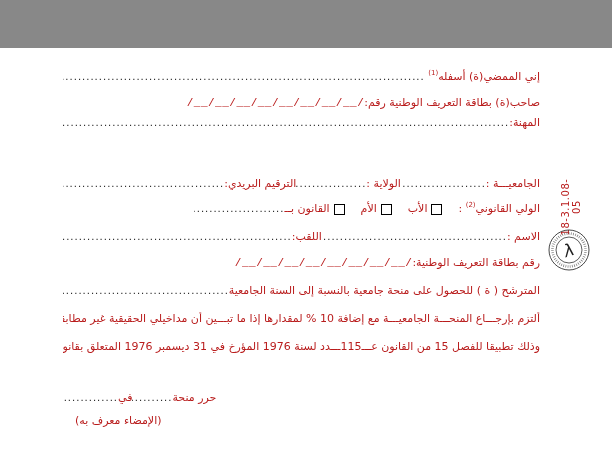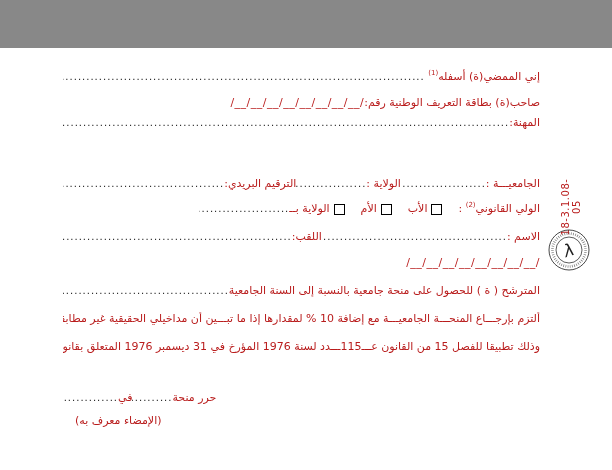--- a/index.html
+++ b/index.html
@@ -31,21 +31,21 @@
   .dots::after{
     content:"....................................................................................................................................................................................................................................................................";
     font-size:10px;letter-spacing:1px;
   }
   .dots.w40{flex:0 0 40px;}
   .dots.w55{flex:0 0 55px;}
   .dots.w70{flex:0 0 70px;}
   .dots.w85{flex:0 0 85px;}
   .dots.w90{flex:0 0 90px;}
   .dots.w185{flex:0 0 185px;}
-  .slots{direction:ltr;unicode-bidi:bidi-override;white-space:nowrap;letter-spacing:0.5px;padding-inline-start:4px;}
+  .slots{direction:ltr;unicode-bidi:bidi-override;white-space:nowrap;letter-spacing:0.5px;padding-inline-start:4px;font-family:Liberation Mono, monospace;}
   .cb{
     display:inline-block;width:9px;height:9px;
     border:1px solid #000;background:#fff;
     align-self:center;margin:0 4px;flex:0 0 auto;
   }
   .gap12{display:inline-block;width:12px;flex:0 0 12px;}
   .para{display:block;text-align:right;overflow:hidden;}
   .vcode{
     position:absolute;left:540px;top:148px;width:62px;
     transform:rotate(-90deg);transform-origin:center;
@@ -87,32 +87,33 @@
   <div class="row anchored" style="top:154px">
     <span class="lbl"><span>الولي القانوني</span><sup>(2)</sup>&nbsp;<span>:</span></span>
     <span class="gap12"></span>
     <span class="cb"></span>
     <span class="lbl">الأب</span>
     <span class="gap12"></span>
     <span class="cb"></span>
     <span class="lbl">الأم</span>
     <span class="gap12"></span>
     <span class="cb"></span>
-    <span class="lbl">الولاية بــ</span>
+    <span class="lbl">القانون بــ</span>
     <span class="dots w90"></span>
   </div>
 
   <div class="row" style="top:182px">
     <span class="lbl">الاسم :</span>
     <span class="dots w185"></span>
     <span class="lbl">اللقب:</span>
     <span class="dots"></span>
   </div>
 
   <div class="row anchored" style="top:208px">
+    <span class="lbl">رقم بطاقة التعريف الوطنية:</span>
     <span class="slots">/__/__/__/__/__/__/__/__/</span>
   </div>
 
   <div class="row" style="top:236px">
     <span class="lbl">المترشح ( ة ) للحصول على منحة جامعية بالنسبة إلى السنة الجامعية</span>
     <span class="dots"></span>
   </div>
 
   <div class="row para" style="top:264px">
     <span class="lbl">ألتزم بإرجـــاع المنحـــة الجامعيـــة مع إضافة 10 % لمقدارها إذا ما تبـــين أن مداخيلي الحقيقية غير مطابقة لما صرحت به</span>

